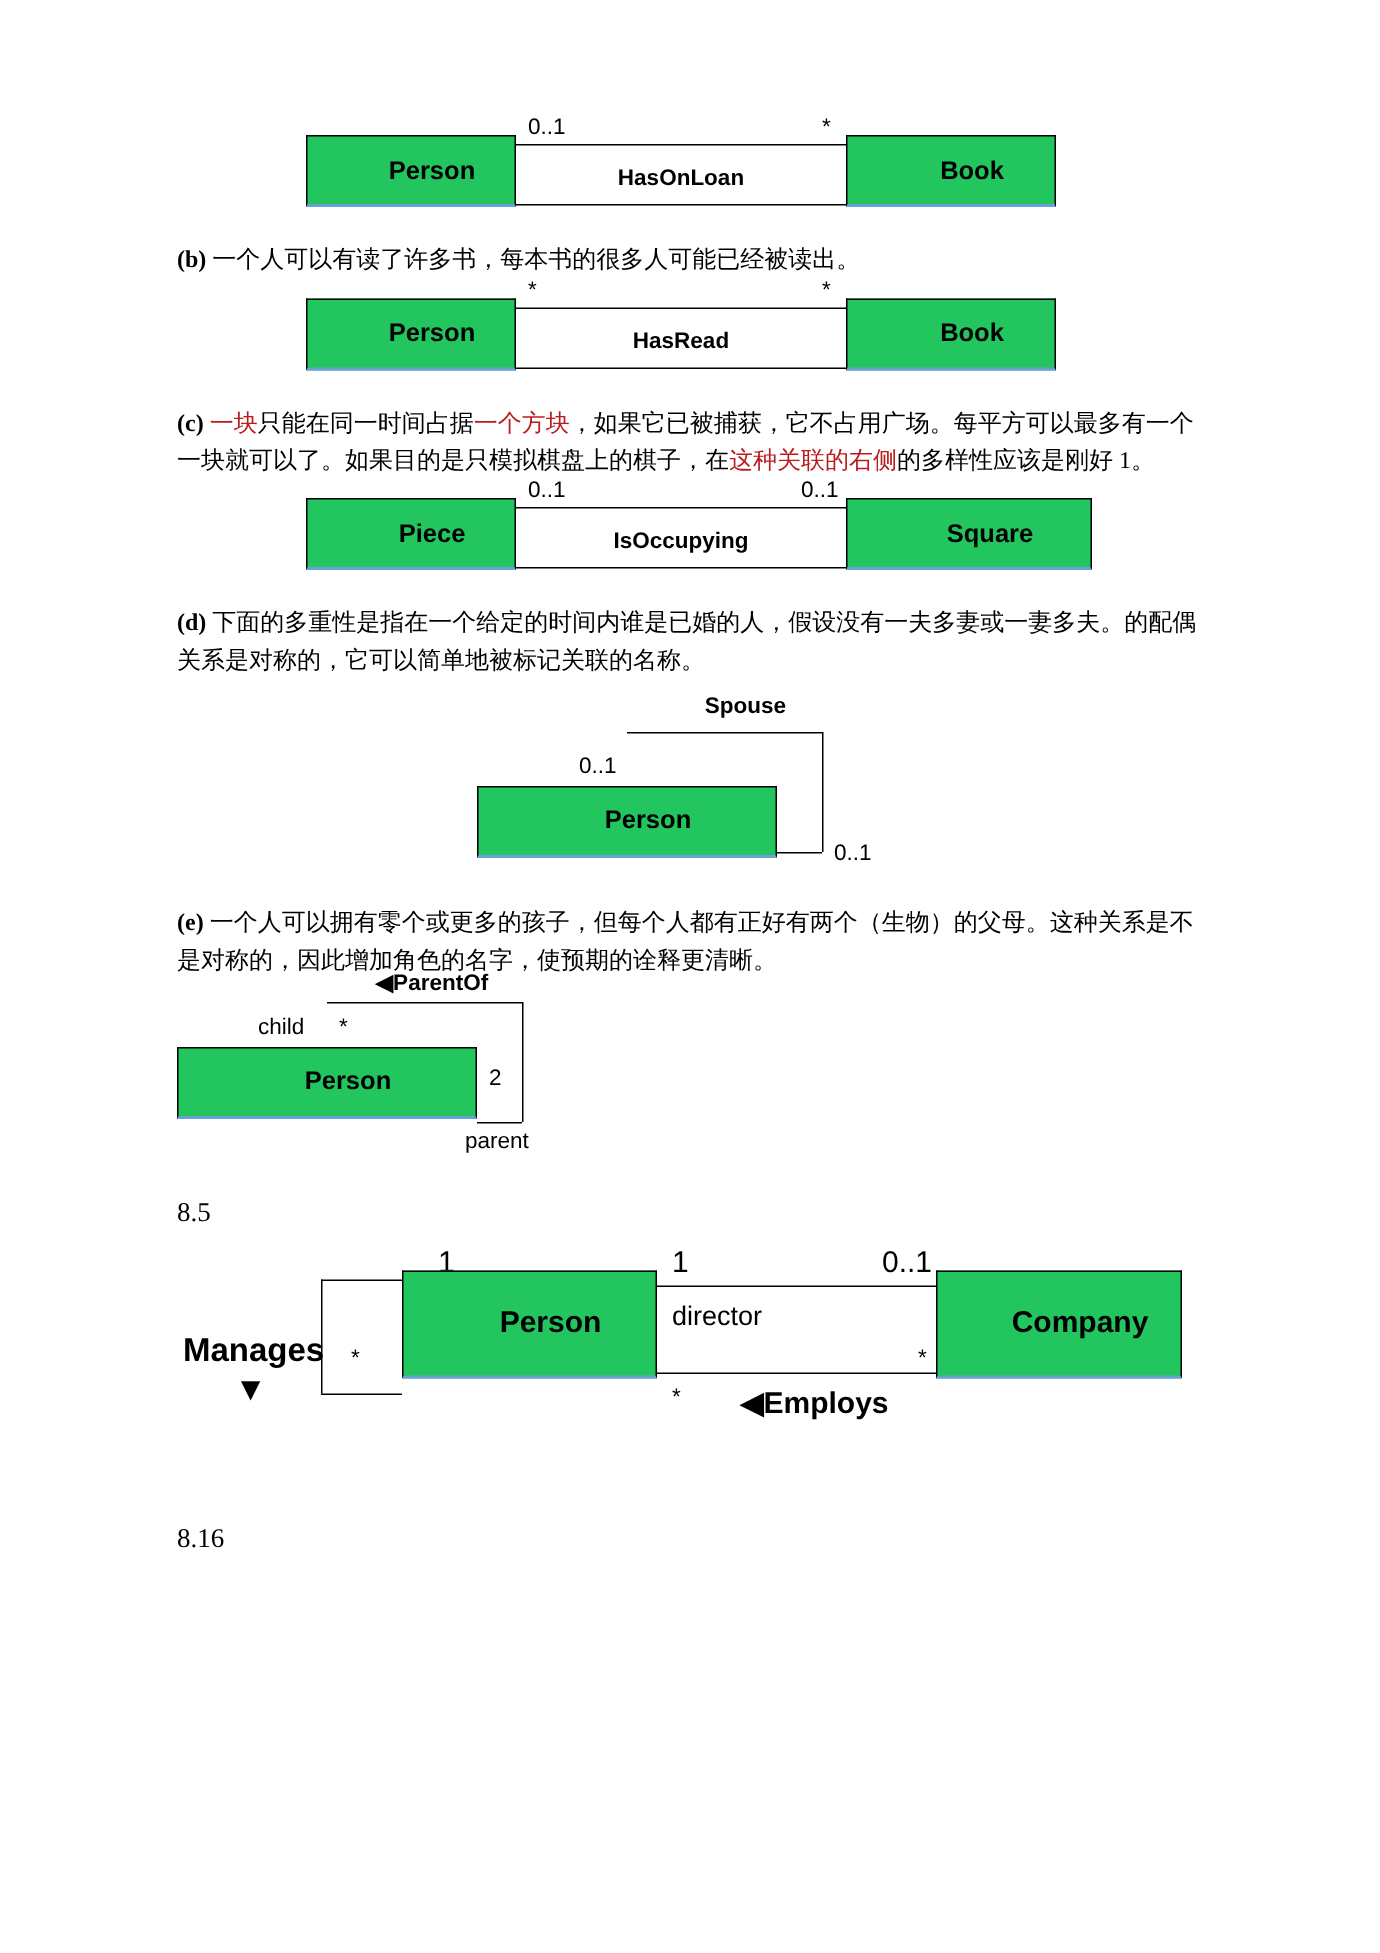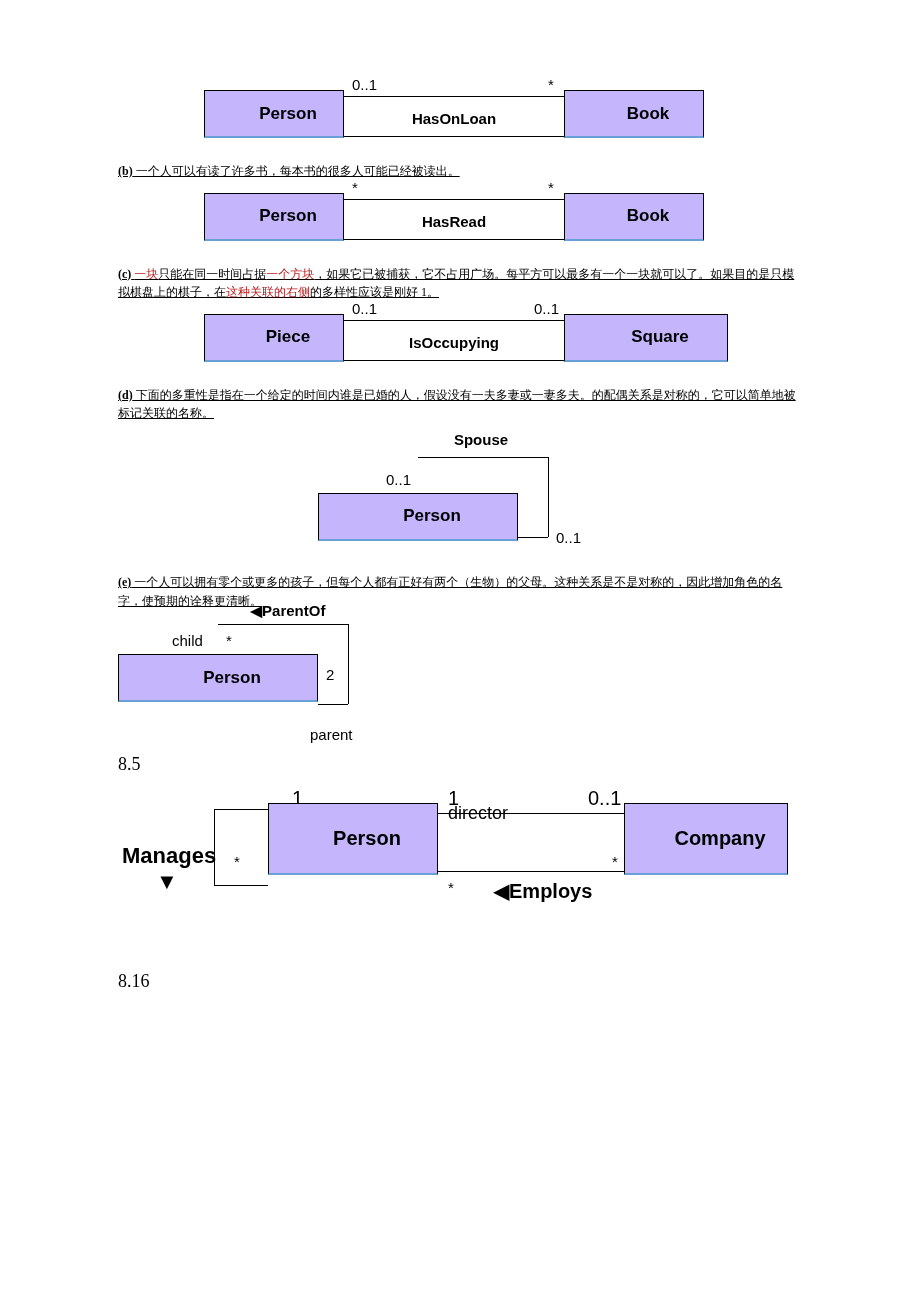--- a/index.html
+++ b/index.html
@@ -18,21 +18,21 @@
     position: relative;
   }
   .diagram-wrap {
     position: relative;
     margin: 0 auto;
   }
   .uml-box {
     position: absolute;
     border: 1.5px solid #000;
     border-bottom: 2px solid #6aa0d8;
-    background: #c4b5fd;
+    background: #22c55e;
     display: flex;
     align-items: center;
     justify-content: center;
     font-family: Arial, sans-serif;
     font-weight: bold;
     font-size: 17px;
     box-sizing: border-box;
     padding-left: 28px;
   }
   .assoc-line {
@@ -53,22 +53,21 @@
   .assoc-name {
     position: absolute;
     font-family: Arial, sans-serif;
     font-weight: bold;
     font-size: 15px;
     text-align: center;
   }
   .para {
     margin: 18px 0 12px 0;
     line-height: 1.55;
-    font-size: 12px;
-    text-decoration: underline;
+    font-size: 16px;
   }
   .para b {
     font-family: "Times New Roman", serif;
     font-weight: bold;
   }
   .link-like {
     color: #b91c1c;
   }
   .section-num {
     font-size: 18px;
@@ -128,21 +127,21 @@
     <div class="uml-box" style="left:360px;top:0;width:164px;height:48px;">
       <span>Square</span>
     </div>
   </div>
 
   <p class="para">
     <b>(d)</b><span> 下面的多重性是指在一个给定的时间内谁是已婚的人，假设没有一夫多妻或一妻多夫。的配偶关系是对称的，它可以简单地被标记关联的名称。</span>
   </p>
 
   <div class="diagram-wrap" style="width:260px;height:120px;margin-left:200px;">
-    <div class="assoc-name" style="left:128px;top:-4px;width:70px;">Spouse</div>
+    <div class="assoc-name" style="left:144px;top:-4px;width:70px;">Spouse</div>
     <div class="assoc-line" style="left:100px;top:22px;width:130px;"></div>
     <div class="assoc-vline" style="left:230px;top:22px;height:80px;"></div>
     <div class="assoc-line" style="left:200px;top:102px;width:30px;"></div>
     <div class="mult-label" style="left:68px;top:36px;">0..1</div>
     <div class="uml-box" style="left:0;top:58px;width:200px;height:48px;">
       <span>Person</span>
     </div>
     <div class="mult-label" style="left:238px;top:94px;">0..1</div>
   </div>
 
@@ -154,41 +153,41 @@
     <div class="assoc-name" style="left:120px;top:-8px;width:100px;">◀ParentOf</div>
     <div class="assoc-line" style="left:100px;top:14px;width:130px;"></div>
     <div class="assoc-vline" style="left:230px;top:14px;height:80px;"></div>
     <div class="assoc-line" style="left:200px;top:94px;width:30px;"></div>
     <div class="mult-label" style="left:54px;top:22px;">child</div>
     <div class="mult-label" style="left:108px;top:22px;">*</div>
     <div class="uml-box" style="left:0;top:44px;width:200px;height:48px;">
       <span>Person</span>
     </div>
     <div class="mult-label" style="left:208px;top:56px;">2</div>
-    <div class="mult-label" style="left:192px;top:116px;">parent</div>
+    <div class="mult-label" style="left:192px;top:98px;">parent</div>
   </div>
 
   <div class="section-num">8.5</div>
 
   <div class="diagram-wrap" style="width:660px;height:150px;margin-left:10px;margin-top:4px;">
 
     <div class="assoc-name" style="left:-6px;top:62px;width:90px;font-size:22px;">Manages ▼</div>
     <div class="assoc-vline" style="left:86px;top:28px;height:76px;"></div>
     <div class="assoc-line" style="left:86px;top:28px;width:54px;"></div>
     <div class="assoc-line" style="left:86px;top:104px;width:54px;"></div>
     <div class="mult-label" style="left:164px;top:6px;font-size:20px;">1</div>
     <div class="mult-label" style="left:106px;top:72px;">*</div>
 
     <div class="uml-box" style="left:140px;top:22px;width:170px;height:72px;font-size:20px;">
       <span>Person</span>
     </div>
 
     <div class="assoc-line" style="left:310px;top:32px;width:186px;"></div>
     <div class="mult-label" style="left:320px;top:6px;font-size:20px;">1</div>
-    <div class="mult-label" style="left:320px;top:22px;font-size:18px;">director</div>
+    <div class="mult-label" style="left:320px;top:42px;font-size:18px;">director</div>
     <div class="mult-label" style="left:460px;top:6px;font-size:20px;">0..1</div>
 
     <div class="assoc-line" style="left:310px;top:90px;width:186px;"></div>
     <div class="mult-label" style="left:320px;top:98px;">*</div>
     <div class="assoc-name" style="left:360px;top:98px;width:110px;font-size:20px;">◀Employs</div>
     <div class="mult-label" style="left:484px;top:72px;">*</div>
 
     <div class="uml-box" style="left:496px;top:22px;width:164px;height:72px;font-size:20px;">
       <span>Company</span>
     </div>

